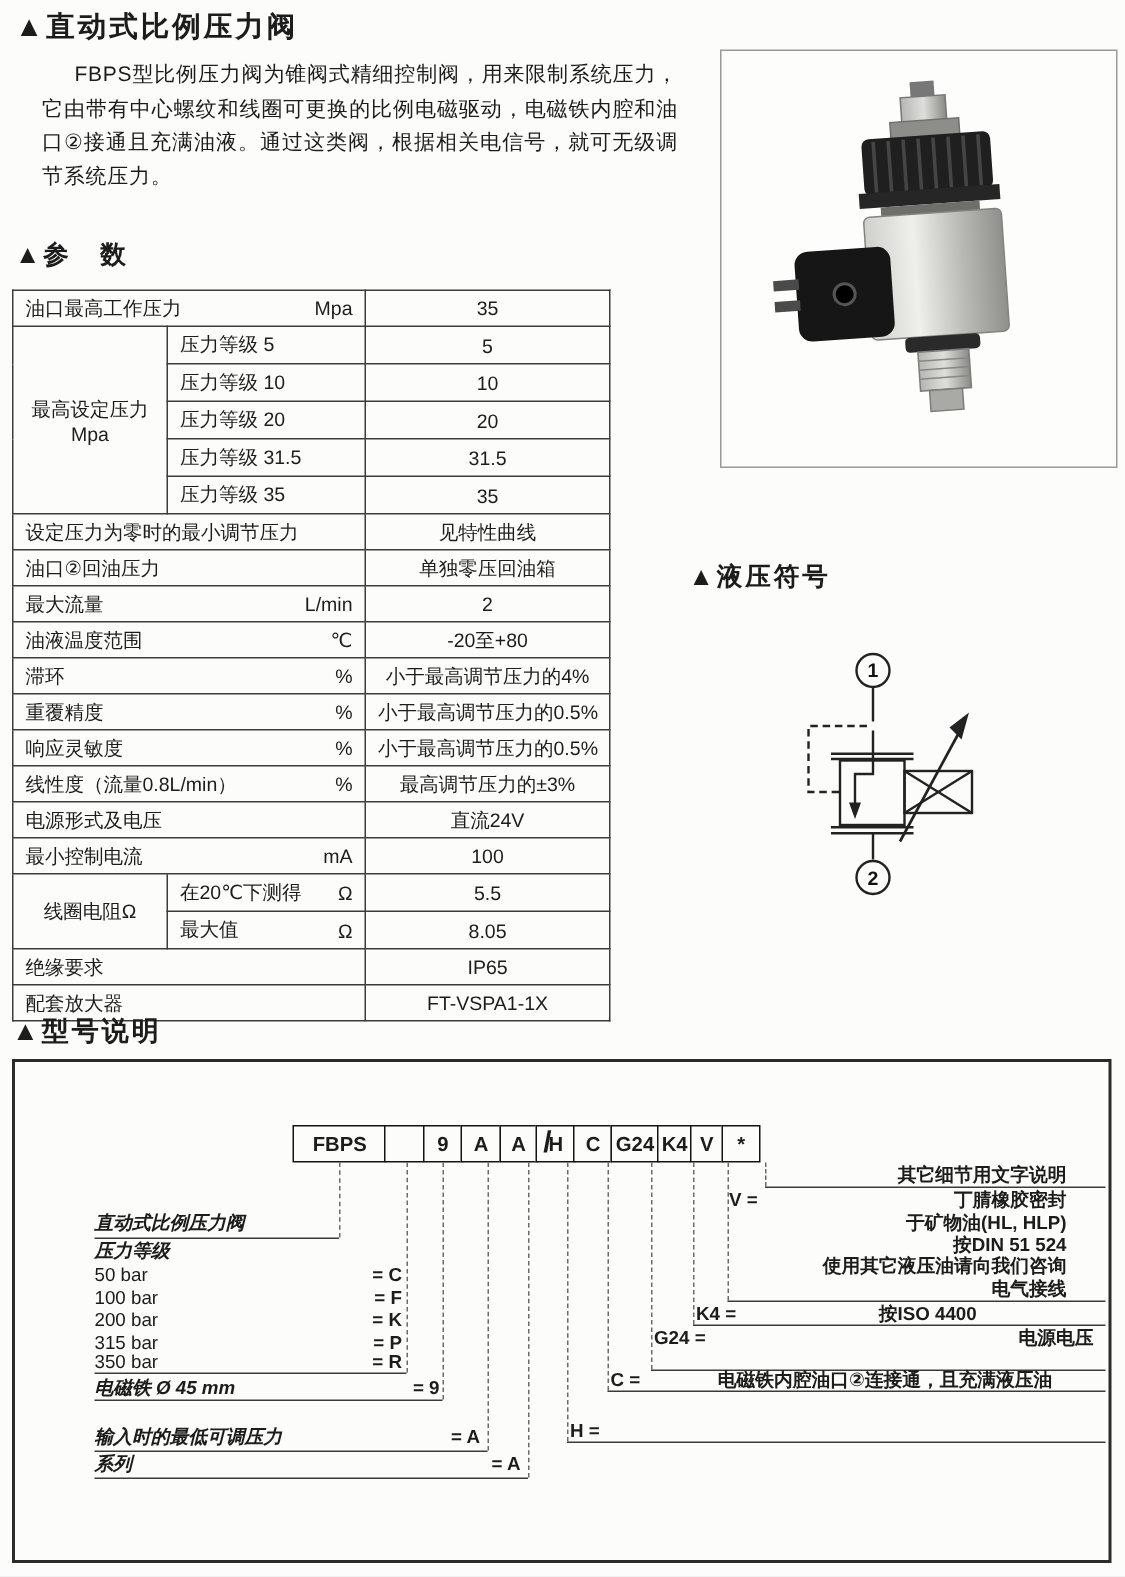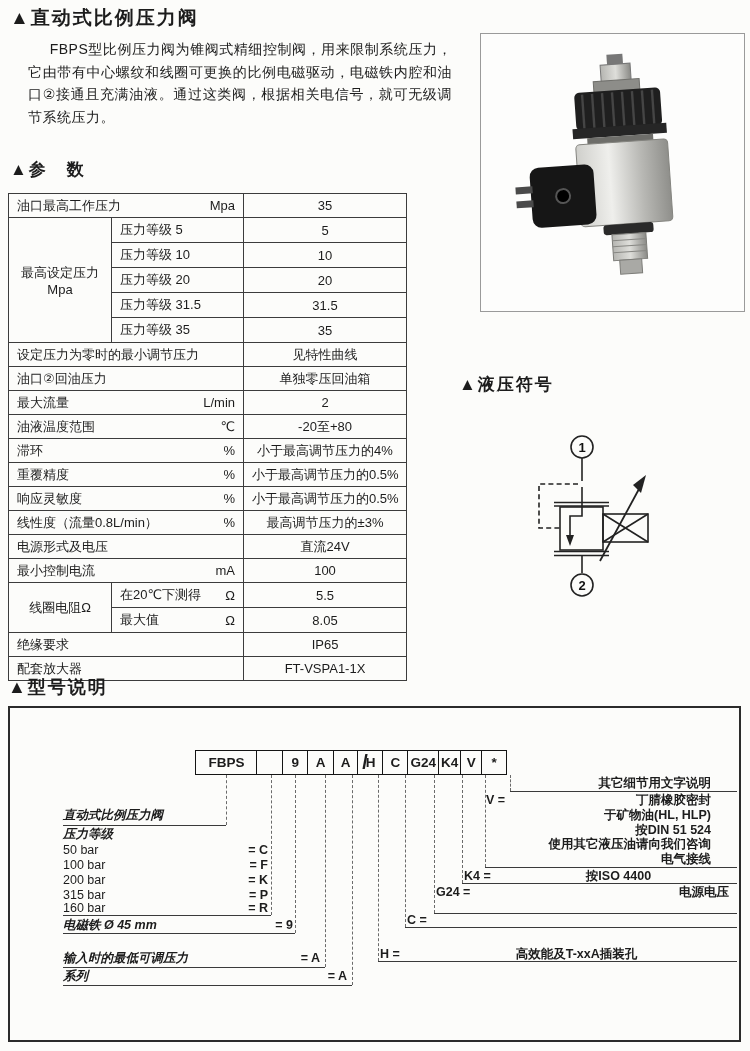--- a/index.html
+++ b/index.html
@@ -340,21 +340,21 @@
   </div>
   <div class="abs lrow" style="left:63px;top:873px;width:205px;">
     <span class="llabel">200 bar</span>
     <span class="lcode">= K</span>
   </div>
   <div class="abs lrow" style="left:63px;top:888px;width:205px;">
     <span class="llabel">315 bar</span>
     <span class="lcode">= P</span>
   </div>
   <div class="abs lrow" style="left:63px;top:901px;width:205px;">
-    <span class="llabel">160 bar</span>
+    <span class="llabel">350 bar</span>
     <span class="lcode">= R</span>
   </div>
   <div class="abs lrow" style="left:63px;top:918px;width:230px;">
     <span class="llabel lbold">电磁铁 Ø 45 mm</span>
     <span class="lcode">= 9</span>
   </div>
   <div class="abs lrow" style="left:63px;top:951px;width:257px;">
     <span class="llabel lbold">输入时的最低可调压力</span>
     <span class="lcode">= A</span>
   </div>
@@ -385,21 +385,21 @@
     </div>
   </div>
   <div class="abs rblock" style="left:436px;top:885px;width:301px;">
     <span class="rcode">G24 =</span>
     <div class="rlines r-right2">
       <div>电源电压</div>
     </div>
   </div>
   <div class="abs rblock" style="left:407px;top:913px;width:330px;">
     <span class="rcode">C =</span>
+    <div class="rlines r-center">
+      <div>电磁铁内腔油口②连接通，且充满液压油</div>
+    </div>
   </div>
   <div class="abs rblock" style="left:380px;top:947px;width:357px;">
     <span class="rcode">H =</span>
-    <div class="rlines r-center">
-      <div>高效能及T-xxA插装孔</div>
-    </div>
   </div>
 
 </div>
 
 </body></html>

